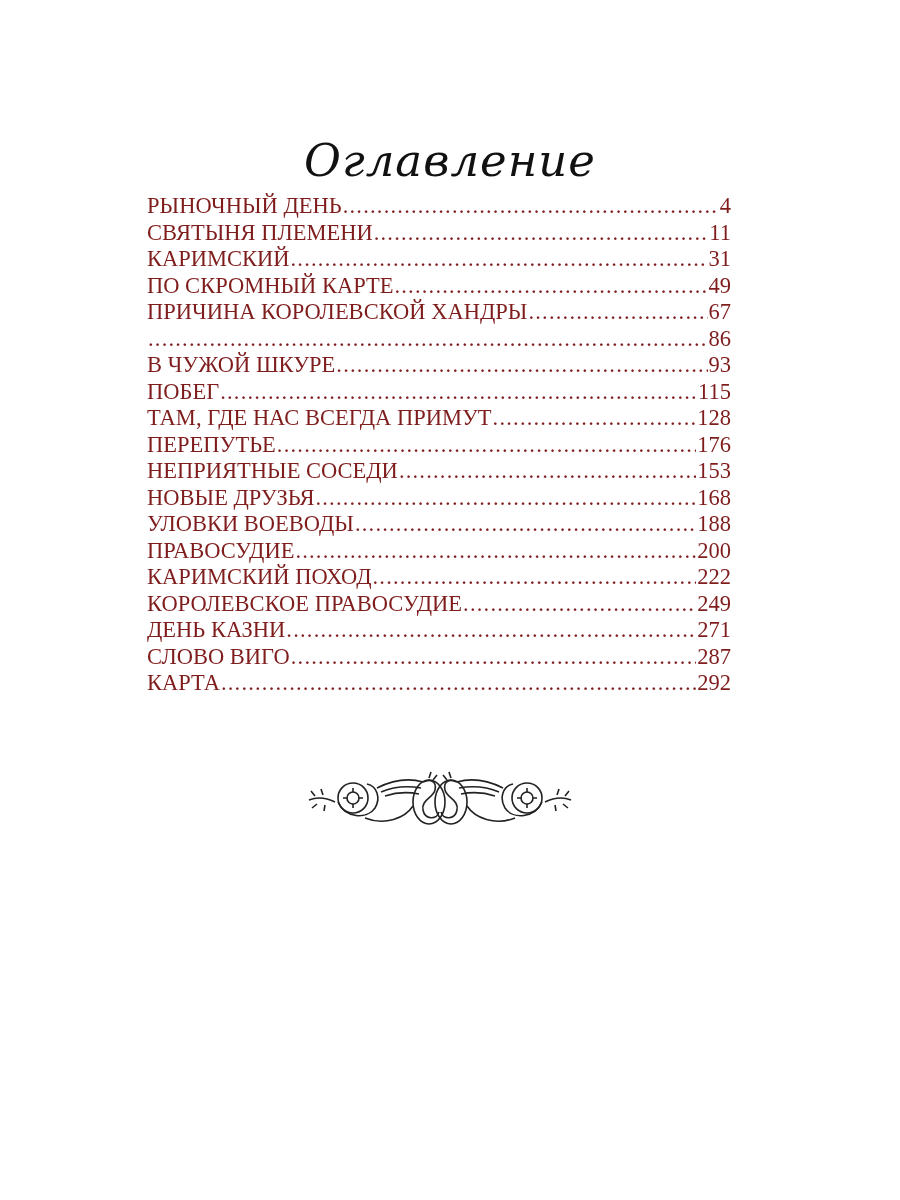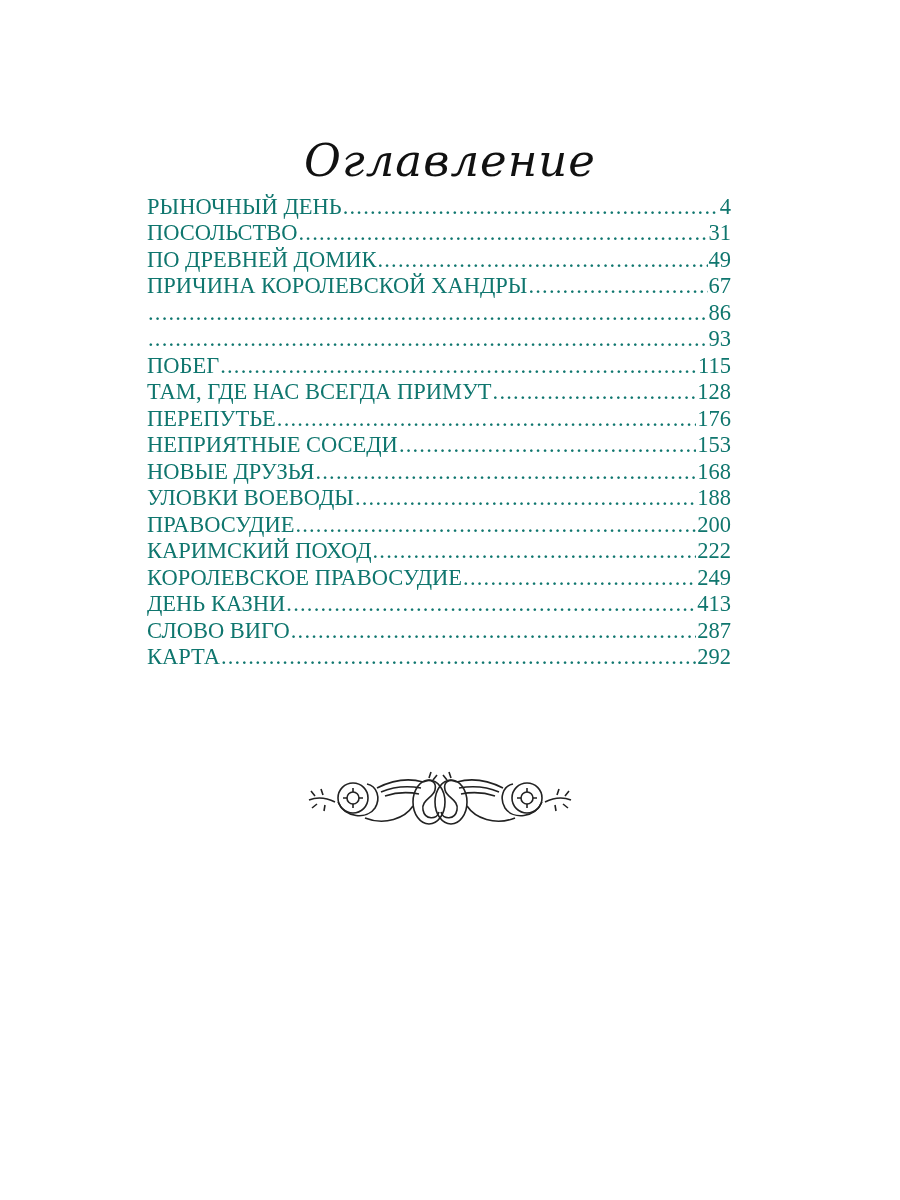--- a/index.html
+++ b/index.html
@@ -1,58 +1,64 @@
 <!DOCTYPE html>
 <html><head>
   <meta charset="utf-8">
   <style>
     html, body { margin:0; padding:0; }
     body { width:900px; height:1200px; background:#ffffff; position:relative; overflow:hidden; color:#111111; }
     .title { position:absolute; left:0; width:900px; top:118px; text-align:center;
       font-family:"DejaVu Serif", serif; font-style:italic; font-size:45px; color:#111; letter-spacing:1px;margin-top:16px; }
     .toc { position:absolute; left:147px; top:193px; width:584px; }
-    .row { display:flex; align-items:flex-end; height:26.5px;
-      font-family:"Liberation Serif", serif; font-size:22.5px; color:#0f766e; white-space:nowrap; }
+    .row { display:flex; align-items:center; height:26.5px;
+      font-family:"Liberation Serif", serif; font-size:22.5px; color:#7f1d1d; white-space:nowrap; }
     .row .label { flex:0 0 auto; }
     .row .leader { flex:1 1 auto; overflow:hidden; margin:0 1px; }
     .row .leader::before { content:"........................................................................................................................................................................"; letter-spacing:1.2px; }
     .row .page { flex:0 0 auto; }
     .ornament { position:absolute; left:305px; top:768px; width:270px; height:65px; }
   </style>
 </head>
 <body>
 
 <div class="title">Оглавление</div>
 
 <div class="toc">
   <div class="row">
       <span class="label">РЫНОЧНЫЙ ДЕНЬ</span>
       <span class="leader"></span>
       <span class="page">4</span>
     </div>
   <div class="row">
-      <span class="label">ПОСОЛЬСТВО</span>
+      <span class="label">СВЯТЫНЯ ПЛЕМЕНИ</span>
+      <span class="leader"></span>
+      <span class="page">11</span>
+    </div>
+  <div class="row">
+      <span class="label">КАРИМСКИЙ</span>
       <span class="leader"></span>
       <span class="page">31</span>
     </div>
   <div class="row">
-      <span class="label">ПО ДРЕВНЕЙ ДОМИК</span>
+      <span class="label">ПО СКРОМНЫЙ КАРТЕ</span>
       <span class="leader"></span>
       <span class="page">49</span>
     </div>
   <div class="row">
       <span class="label">ПРИЧИНА КОРОЛЕВСКОЙ ХАНДРЫ</span>
       <span class="leader"></span>
       <span class="page">67</span>
     </div>
   <div class="row">
       <span class="leader"></span>
       <span class="page">86</span>
     </div>
   <div class="row">
+      <span class="label">В ЧУЖОЙ ШКУРЕ</span>
       <span class="leader"></span>
       <span class="page">93</span>
     </div>
   <div class="row">
       <span class="label">ПОБЕГ</span>
       <span class="leader"></span>
       <span class="page">115</span>
     </div>
   <div class="row">
       <span class="label">ТАМ, ГДЕ НАС ВСЕГДА ПРИМУТ</span>
@@ -90,21 +96,21 @@
       <span class="page">222</span>
     </div>
   <div class="row">
       <span class="label">КОРОЛЕВСКОЕ ПРАВОСУДИЕ</span>
       <span class="leader"></span>
       <span class="page">249</span>
     </div>
   <div class="row">
       <span class="label">ДЕНЬ КАЗНИ</span>
       <span class="leader"></span>
-      <span class="page">413</span>
+      <span class="page">271</span>
     </div>
   <div class="row">
       <span class="label">СЛОВО ВИГО</span>
       <span class="leader"></span>
       <span class="page">287</span>
     </div>
   <div class="row">
       <span class="label">КАРТА</span>
       <span class="leader"></span>
       <span class="page">292</span>

